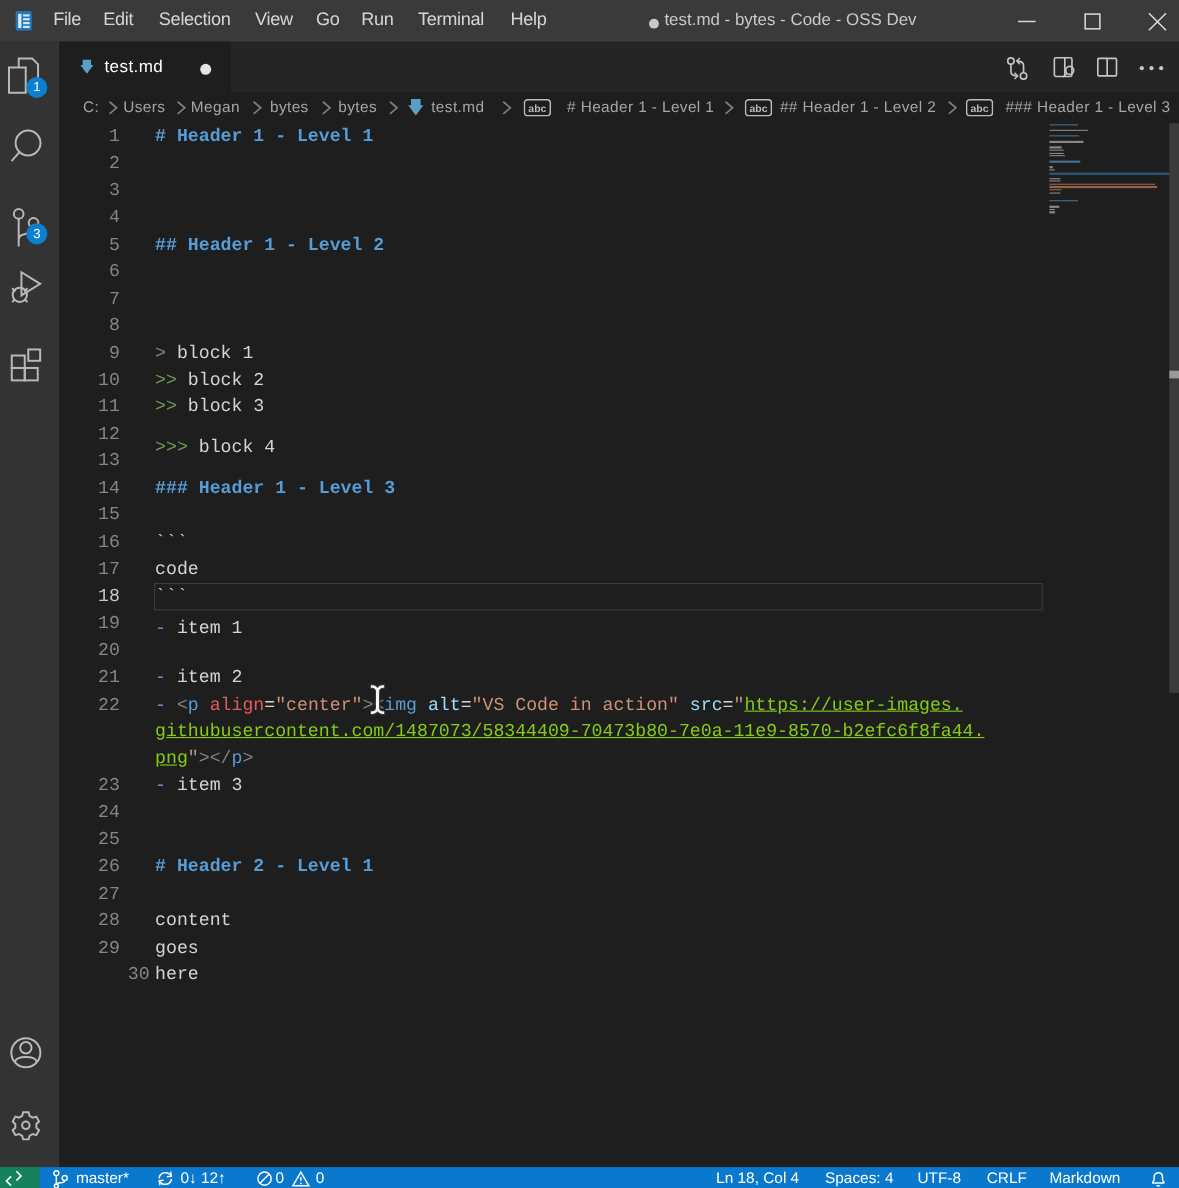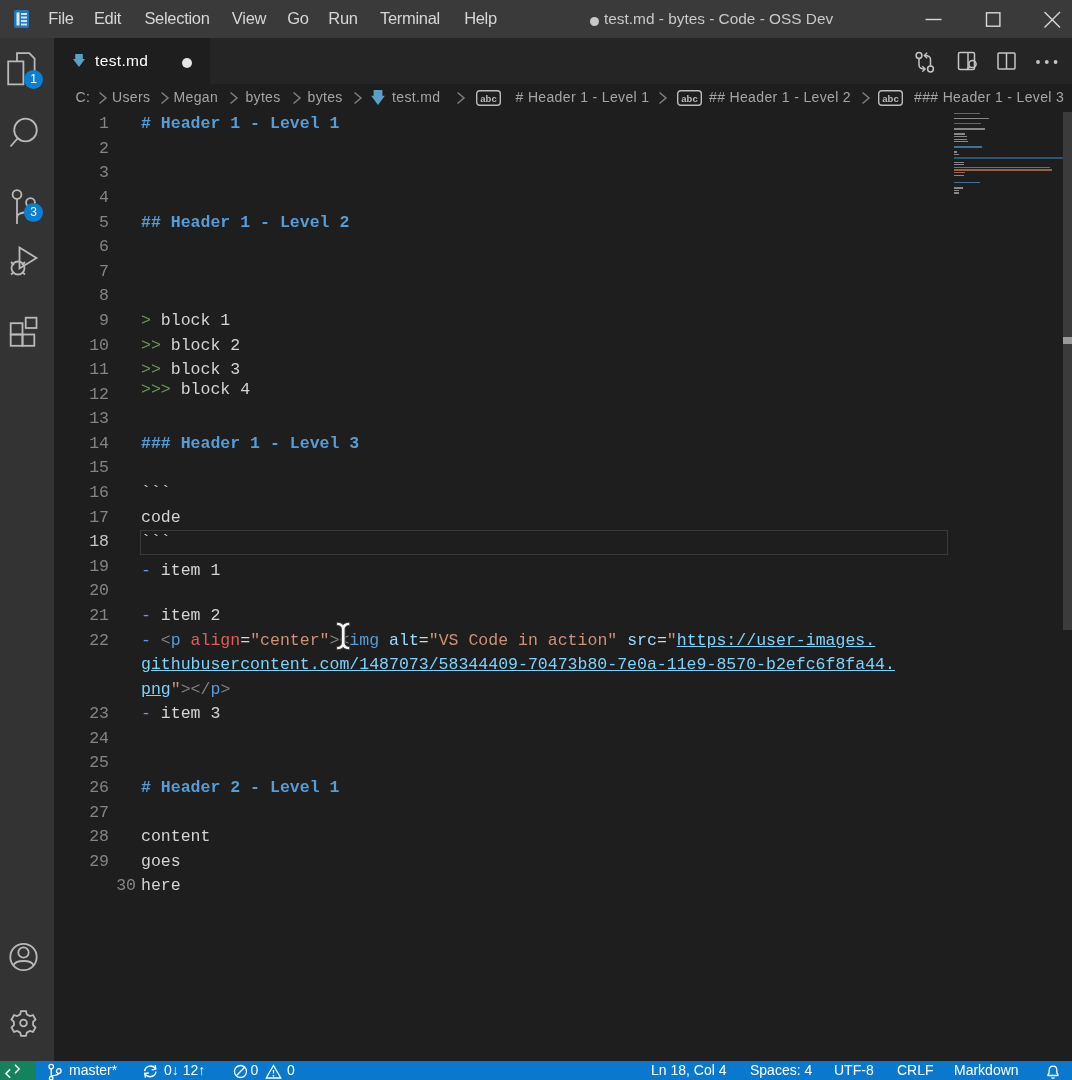--- a/index.html
+++ b/index.html
@@ -27,21 +27,21 @@
       font-size:16.55px;height:24.58px;line-height:24.58px;color:#858585;}
   .cl{position:absolute;left:87px;font-family:"Liberation Mono",monospace;font-size:16.55px;
       height:24.58px;line-height:24.58px;color:#d4d4d4;white-space:pre;}
   .hd{color:#569cd6;font-weight:bold;}
   .grn{color:#6a9955;}
   .lst{color:#6796e6;}
   .pun{color:#808080;}
   .tag{color:#569cd6;}
   .att{color:#9cdcfe;}
   .str{color:#ce9178;}
-  .lnk{color:#7dd3fc;text-decoration:underline;}
+  .lnk{color:#84cc16;text-decoration:underline;}
   
   .mm{position:absolute;height:1.25px;opacity:0.88;}
   
   #status{left:0;top:1061px;width:1072px;height:19px;background:#0a79cd;color:#ffffff;font-size:14px;}
   .st{position:absolute;top:0;height:19px;line-height:18px;white-space:nowrap;}
 </style>
 </head>
 <body>
 <div id="stage">
 
@@ -225,21 +225,21 @@
     <div class="ln" style="top:688.5px;">27</div>
     <div class="ln" style="top:713.1px;">28</div>
     <div class="ln" style="top:737.7px;">29</div>
     <div class="ln" style="top:762.3px;margin-left:27px;">30</div>
 
     <div class="cl hd" style="top:0.2px;"># Header 1 - Level 1</div>
     <div class="cl hd" style="top:98.5px;">## Header 1 - Level 2</div>
     <div class="cl" style="top:196.9px;"><span class="grn">&gt;</span> block 1</div>
     <div class="cl" style="top:221.5px;"><span class="grn">&gt;&gt;</span> block 2</div>
     <div class="cl" style="top:246.0px;"><span class="grn">&gt;&gt;</span> block 3</div>
-    <div class="cl" style="top:266px;"><span class="grn">&gt;&gt;&gt;</span> block 4</div>
+    <div class="cl" style="top:283px;"><span class="grn">&gt;&gt;&gt;</span> block 4</div>
     <div class="cl hd" style="top:319.8px;">### Header 1 - Level 3</div>
     <div class="cl" style="top:369.0px;">```</div>
     <div class="cl" style="top:393.5px;">code</div>
     <div class="cl" style="top:418.1px;">```</div>
     <div class="cl" style="top:447px;"><span class="lst">-</span> item 1</div>
     <div class="cl" style="top:491.9px;"><span class="lst">-</span> item 2</div>
     <div class="cl" style="top:516.5px;"><span class="lst">-</span> <span class="pun">&lt;</span><span class="tag">p</span> <span style="color:#e45b5b;">align</span>=<span class="str">"center"</span><span class="pun">&gt;&lt;</span><span class="tag">img</span> <span class="att">alt</span>=<span class="str">"VS Code in action"</span> <span class="att">src</span>=<span class="str">"</span><span class="lnk">https://user-images.</span></div>
     <div class="cl" style="top:541.1px;"><span class="lnk">githubusercontent.com/1487073/58344409-70473b80-7e0a-11e9-8570-b2efc6f8fa44.</span></div>
     <div class="cl" style="top:565.7px;"><span class="lnk">png</span><span class="str">"</span><span class="pun">&gt;&lt;/</span><span class="tag">p</span><span class="pun">&gt;</span></div>
     <div class="cl" style="top:590.2px;"><span class="lst">-</span> item 3</div>

